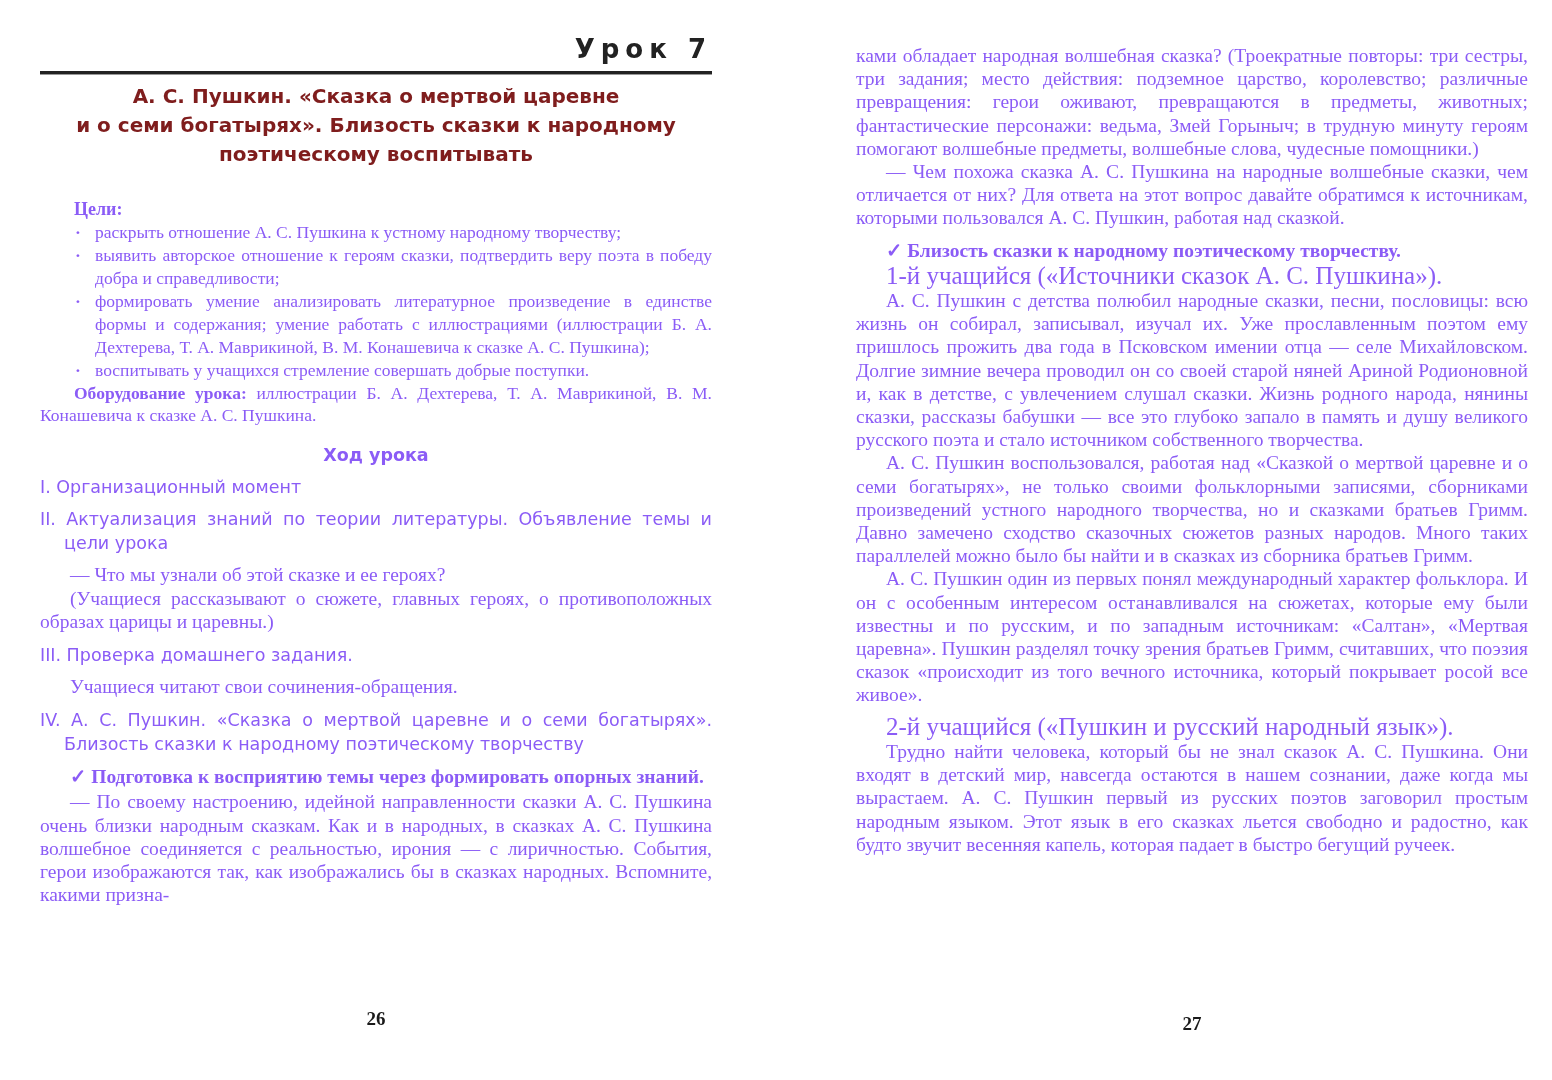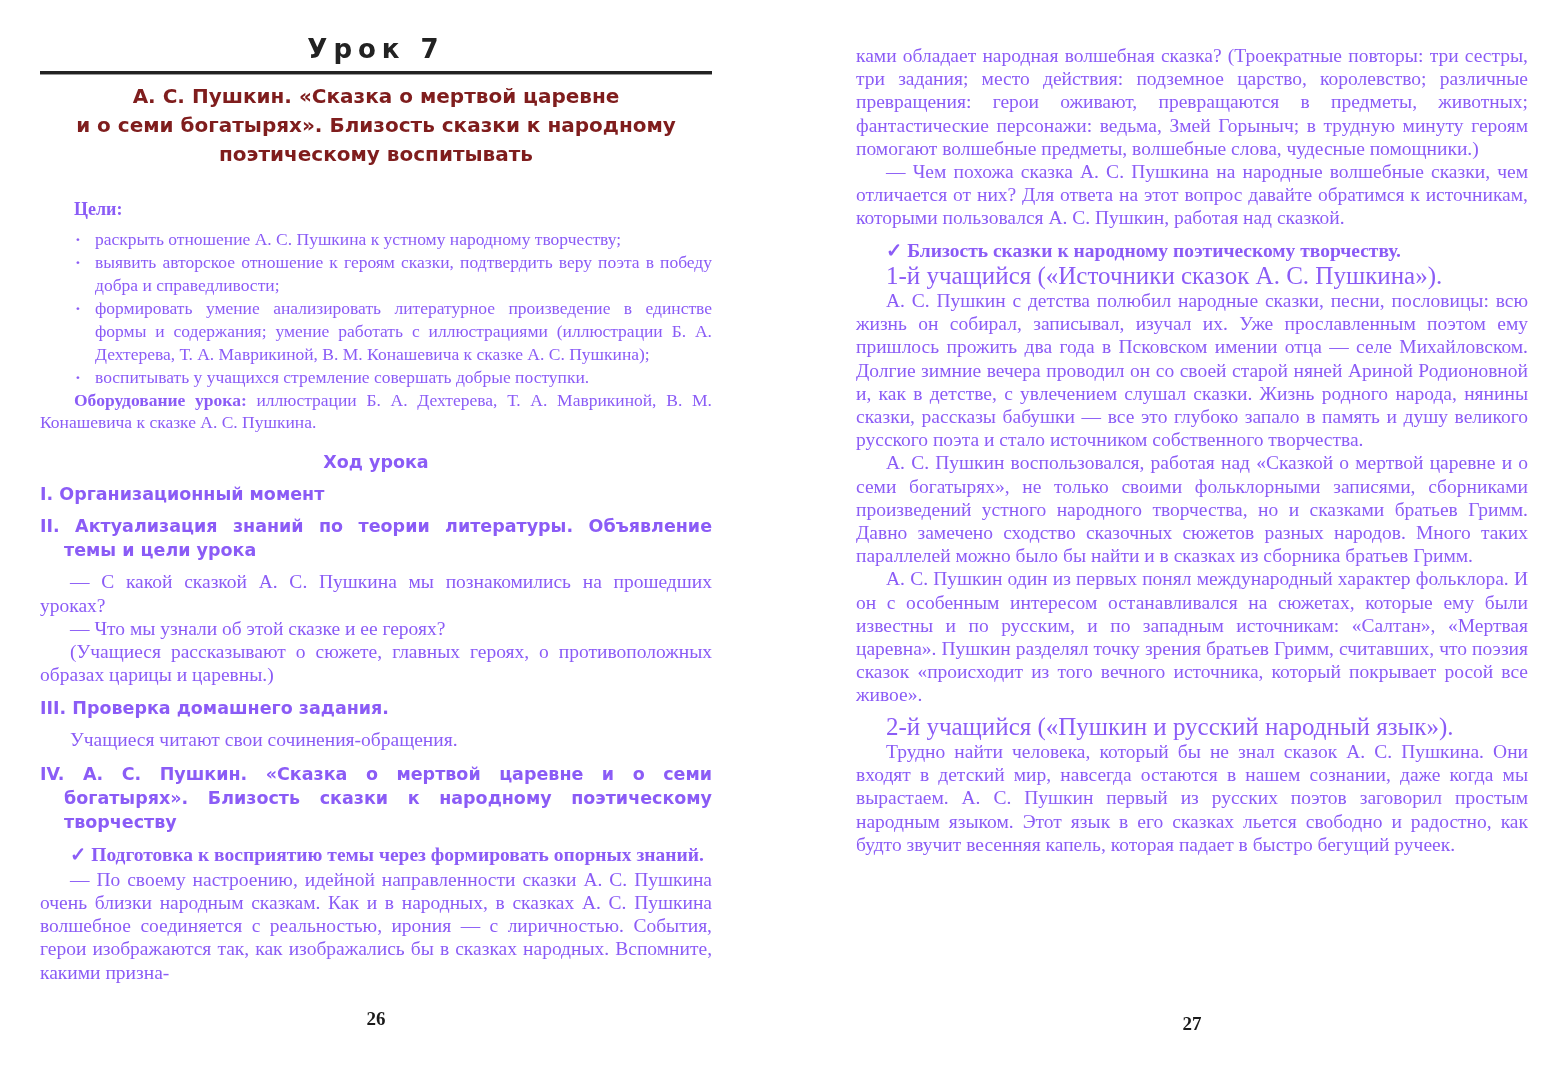--- a/index.html
+++ b/index.html
@@ -5,53 +5,53 @@
   html, body { margin: 0; padding: 0; }
   body {
     width: 1552px; height: 1080px; background: #ffffff; overflow: hidden;
     position: relative; color: #1a1a1a;
   }
   .page { position: absolute; top: 0; height: 1080px; }
   #left-page { left: 40px; width: 672px; }
   #right-page { left: 856px; width: 672px; }
 
   .lesson-num {
-    position: absolute; top: 34px; left: 0; width: 672px; text-align: center;
+    position: absolute; top: 34px; left: 0; width: 672px; text-align: right;
     font-family: "DejaVu Sans", sans-serif; font-weight: bold; font-size: 26px;
     letter-spacing: 6px; color: #222;
   }
   .rule {
     position: absolute; top: 71px; left: 0; width: 672px; height: 3px;
     background: #222; border-bottom: 1px solid #999;
   }
   .lesson-title {
     position: absolute; top: 82px; left: 0; width: 672px; text-align: center;
     font-family: "DejaVu Sans", sans-serif; font-weight: bold; font-size: 20px;
     line-height: 29px; color: #7f1d1d;
   }
   .flow {
     position: absolute; left: 0; width: 672px;
     font-family: "Liberation Serif", serif; font-size: 19.5px; line-height: 23.2px;
     text-align: justify; color: #8b5cf6;
   }
   .p { margin: 0; text-indent: 30px; }
   .p.noindent { text-indent: 0; }
-  .goals-label { font-weight: bold; margin: 0 0 7px 34px; font-size: 18px; }
+  .goals-label { font-weight: bold; margin: 0 0 0 34px; font-size: 18px; }
   .bullets { list-style: none; margin: 0; padding: 0 0 0 55px; font-size: 17.5px; line-height: 23px; }
   .bullets li { position: relative; }
   .bullets li::before { content: "·"; position: absolute; left: -20px; font-weight: bold; }
   .equip { margin: 0 0 0 0; text-indent: 34px; font-size: 17.5px; line-height: 22px; }
   .equip b { font-weight: bold; margin-top: 16px; }
 
   .h-center {
     text-align: center; font-family: "DejaVu Sans", sans-serif; font-weight: bold;
     font-size: 17.5px; margin: 18px 0 8px 0; text-indent: 0;
   }
   .h-sec {
-    font-family: "DejaVu Sans", sans-serif; font-weight: bold; font-size: 17.5px;
+    font-family: "DejaVu Sans", sans-serif; font-weight: normal; font-size: 17.5px;
     line-height: 24px; margin: 8px 0 8px 0; padding-left: 24px; text-indent: -24px;
     text-align: justify;
   }
   .h-check {
     font-weight: bold; margin: 9px 0 2px 0; text-indent: 30px; font-size: 19.5px;
   }
   .h-student {
     font-weight: normal; margin: 2px 0 2px 0; text-indent: 30px; font-size: 25px;
   }
   .page-num {
@@ -78,21 +78,20 @@
       <li>раскрыть отношение А. С. Пушкина к устному народному творчеству;</li>
       <li>выявить авторское отношение к героям сказки, подтвердить веру поэта в победу добра и справедливости;</li>
       <li>формировать умение анализировать литературное произведение в единстве формы и содержания; умение работать с иллюстрациями (иллюстрации Б. А. Дехтерева, Т. А. Маврикиной, В. М. Конашевича к сказке А. С. Пушкина);</li>
       <li>воспитывать у учащихся стремление совершать добрые поступки.</li>
     </ul>
     <p class="equip"><b>Оборудование урока:</b><span> иллюстрации Б. А. Дехтерева, Т. А. Маврикиной, В. М. Конашевича к сказке А. С. Пушкина.</span></p>
 
     <div class="h-center">Ход урока</div>
     <div class="h-sec">I. Организационный момент</div>
     <div class="h-sec">II. Актуализация знаний по теории литературы. Объявление темы и цели урока</div>
-    <p class="p">— С какой сказкой А. С. Пушкина мы познакомились на прошедших уроках?</p>
     <p class="p">— Что мы узнали об этой сказке и ее героях?</p>
     <p class="p">(Учащиеся рассказывают о сюжете, главных героях, о противоположных образах царицы и царевны.)</p>
     <div class="h-sec mt10">III. Проверка домашнего задания.</div>
     <p class="p">Учащиеся читают свои сочинения-обращения.</p>
     <div class="h-sec mt10">IV. А. С. Пушкин. «Сказка о мертвой царевне и о семи богатырях». Близость сказки к народному поэтическому творчеству</div>
     <p class="h-check">✓ Подготовка к восприятию темы через формировать опорных знаний.</p>
     <p class="p">— По своему настроению, идейной направленности сказки А. С. Пушкина очень близки народным сказкам. Как и в народных, в сказках А. С. Пушкина волшебное соединяется с реальностью, ирония — с лиричностью. События, герои изображаются так, как изображались бы в сказках народных. Вспомните, какими призна-</p>
   </div>
 
   <div class="page-num">26</div>

